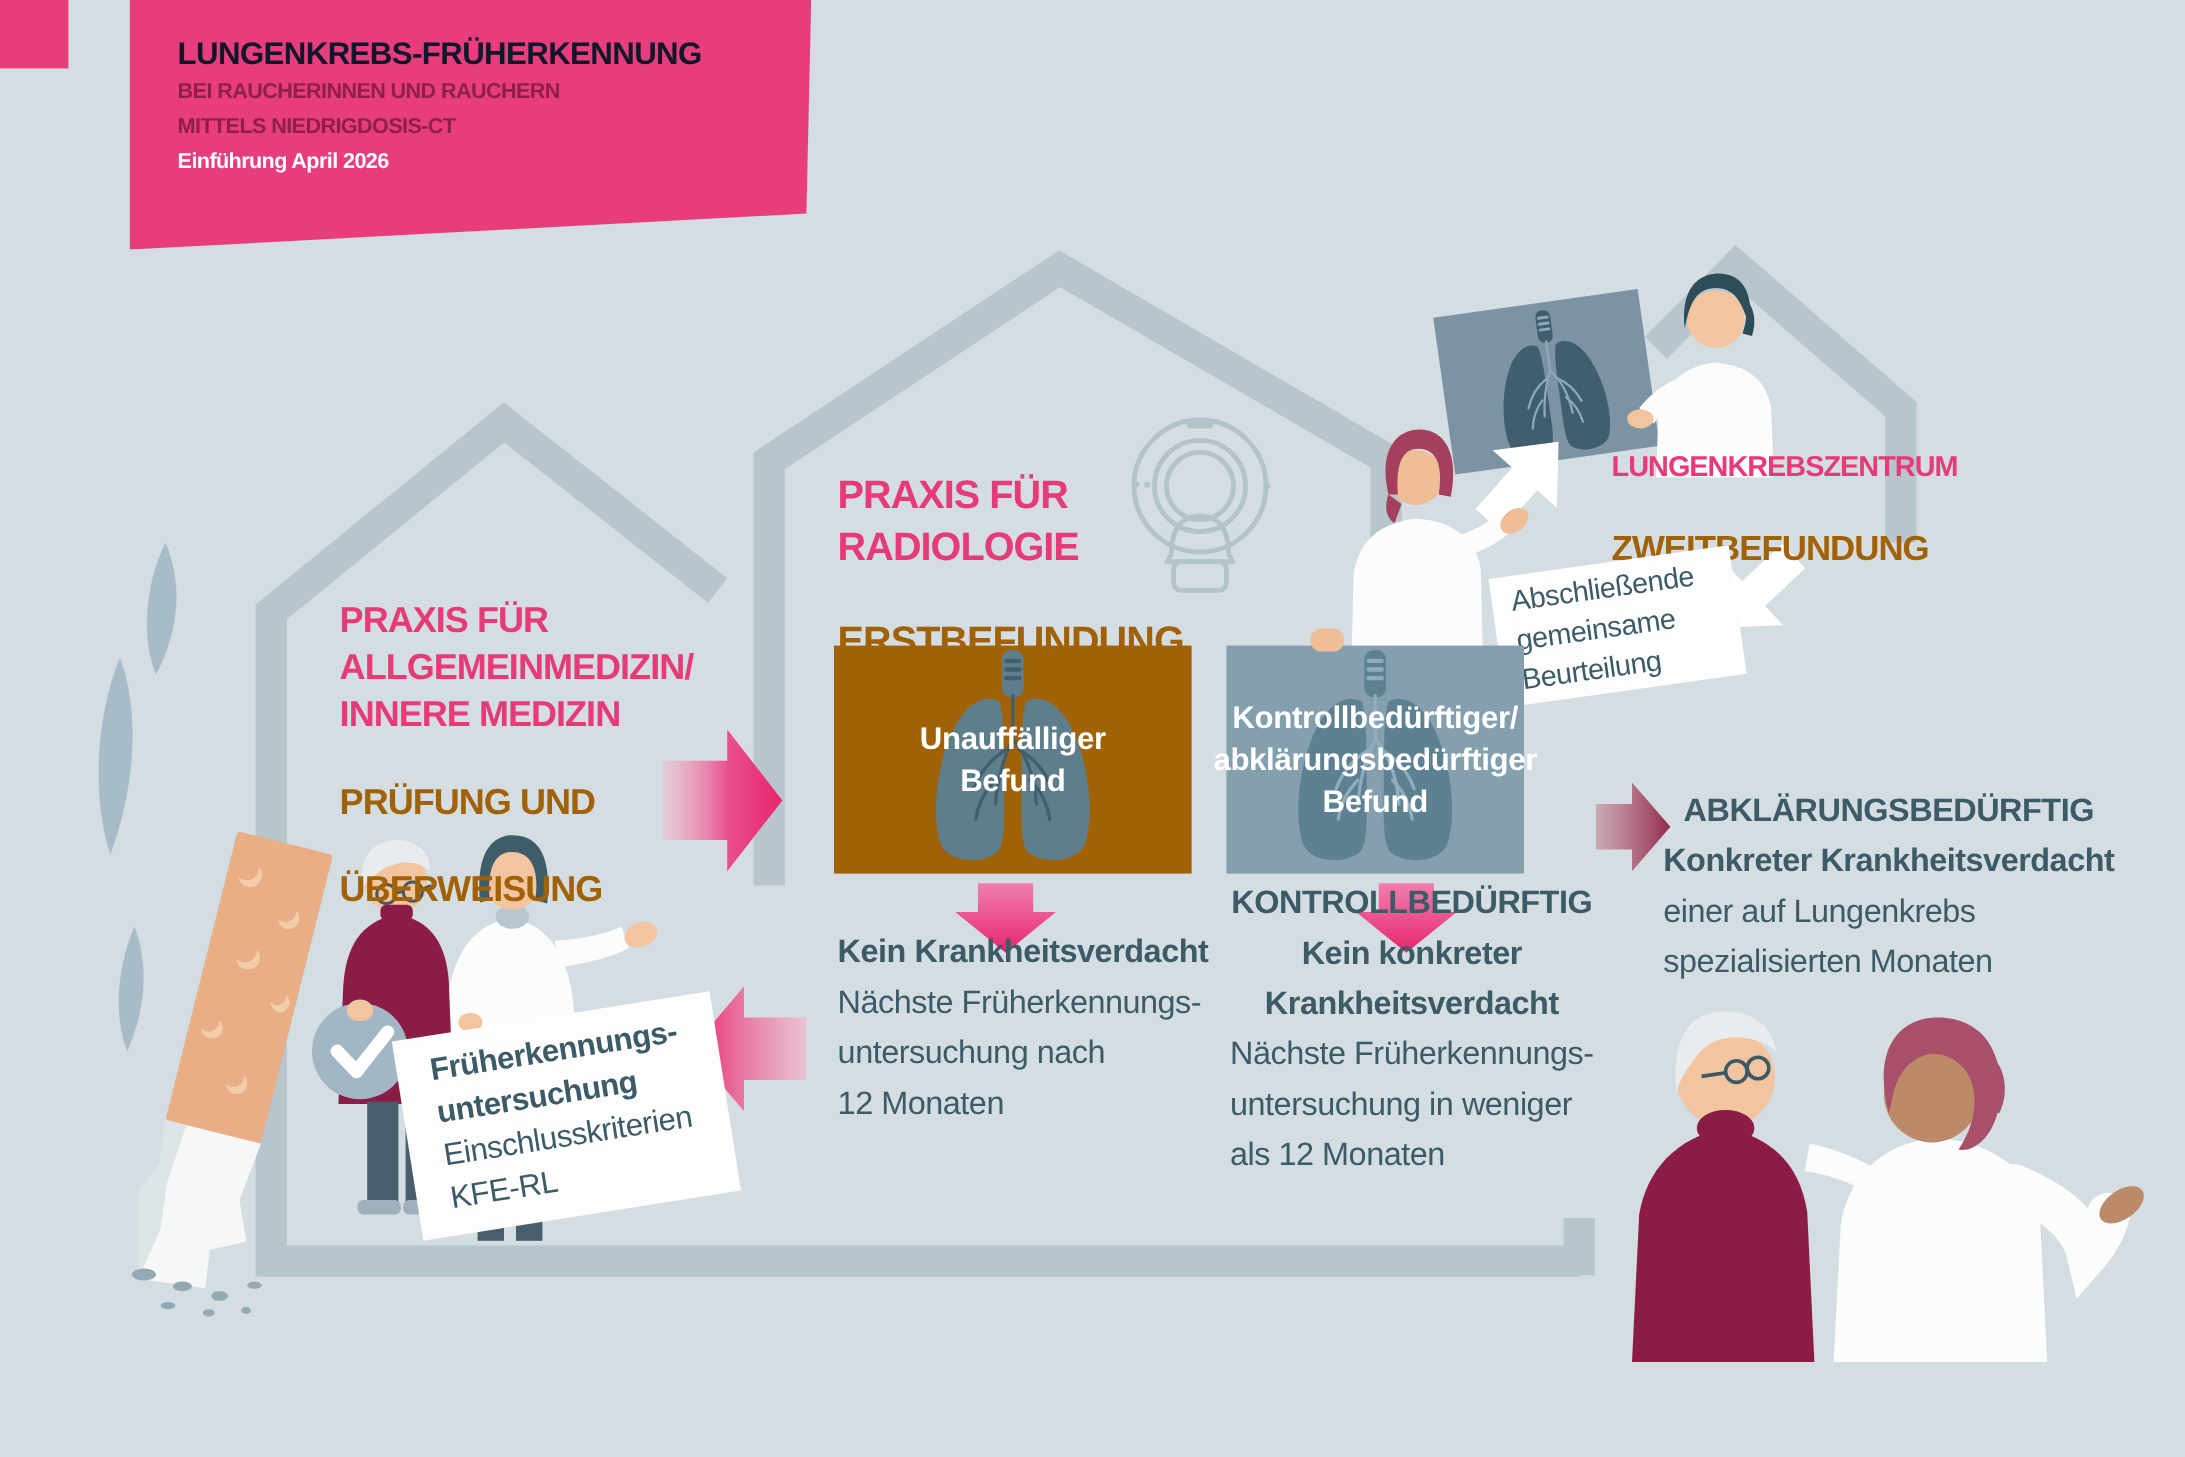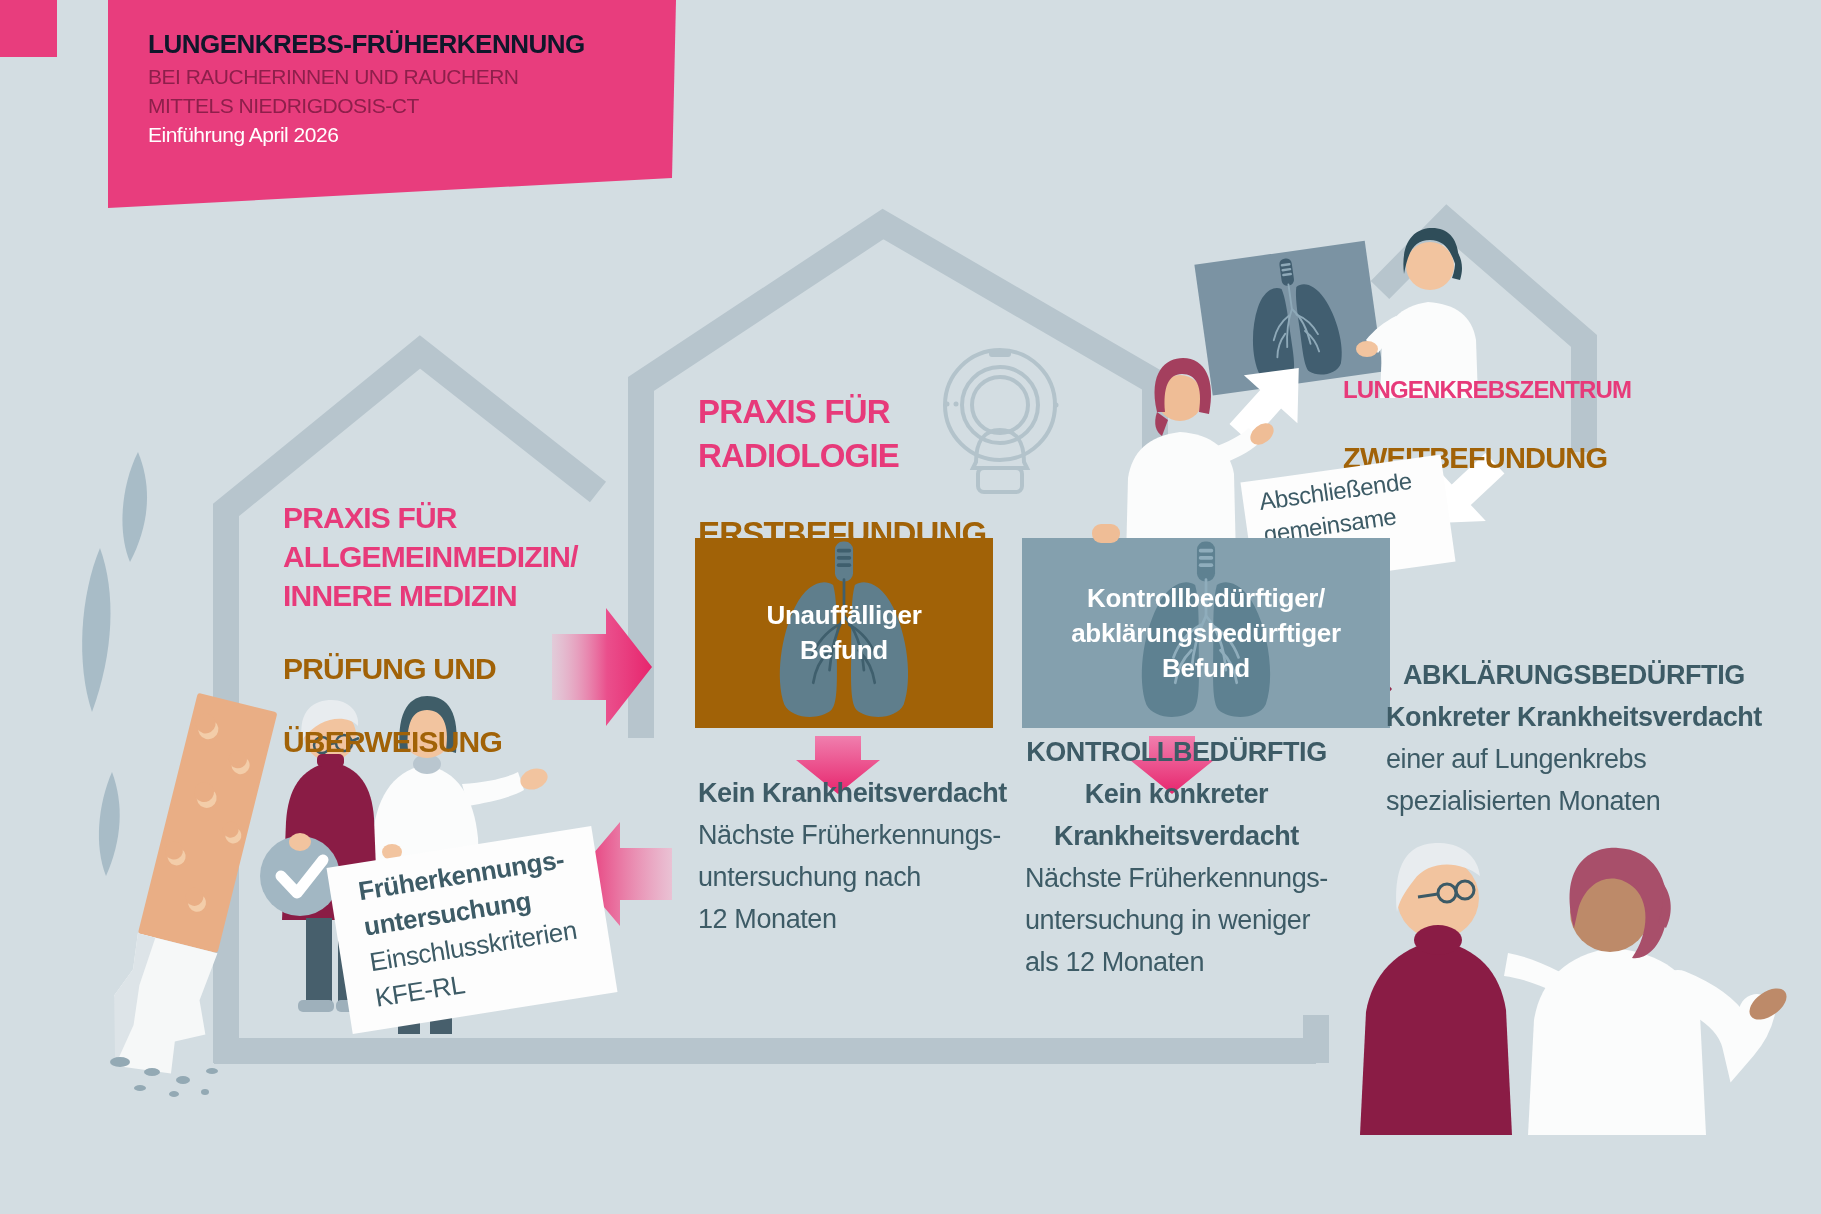--- a/index.html
+++ b/index.html
@@ -8,37 +8,37 @@
   .stage svg.bg{position:absolute;left:0;top:0;}
   .pink{color:#e73a7a;}
   .slate{color:#a16207;margin-top:34px;}
   .white{color:#ffffff;}
   .b{font-weight:700;}
   
   .banner{position:absolute;left:0;top:0;width:700px;height:215px;background:#e83d7d;
           clip-path:polygon(108px 0,676px 0,672px 178px,108px 208px);}
   .banner-text{position:absolute;left:148px;top:26px;letter-spacing:-0.5px;}
   .banner-title{font-size:26px;font-weight:700;color:#0f172a;line-height:36px;}
-  .banner-sub{font-size:21px;font-weight:400;color:#8e1f4b;line-height:29px;}
+  .banner-sub{font-size:18px;font-weight:700;color:#8e1f4b;line-height:29px;}
   .banner-sub.white{color:#ffffff;}
   .corner-square{position:absolute;left:0;top:0;width:57px;height:57px;background:#e83d7d;}
   
   .station{position:absolute;letter-spacing:-0.8px;font-weight:700;}
   .gp-block{left:283px;top:498px;font-size:30px;line-height:39px;}
   .rad-block{left:698px;top:390px;font-size:33px;line-height:44px;}
   .center-block{left:1343px;top:374px;}
   .center-name{font-size:24px;line-height:32px;}
   .center-task{font-size:29px;line-height:36px;}
   
   .scanbox{position:absolute;top:538px;height:190px;display:flex;align-items:center;justify-content:center;}
   .scanbox .lungs-svg{position:absolute;left:0;top:0;width:100%;height:100%;}
   .scanbox .label{position:relative;color:#fff;font-weight:700;font-size:26px;line-height:35px;
                   text-align:center;letter-spacing:-0.3px;}
   .scan-normal{left:695px;width:298px;background:#a16207;}
-  .scan-abnormal{left:1022px;width:368px;background:#84a0ae;}
+  .scan-abnormal{left:1022px;width:248px;background:#84a0ae;}
   
   .outcome{position:absolute;font-size:27px;line-height:42px;color:#3d5b66;letter-spacing:-0.4px;}
   .outcome .h{font-weight:700;text-align:center;}
   .oc1{left:698px;top:772px;}
   .oc2{left:1025px;top:731px;}
   .oc3{left:1386px;top:654px;}
   
   .sign{position:absolute;left:338px;top:846px;width:268px;height:168px;background:#fdfdfd;
         transform:rotate(-9deg);transform-origin:50% 50%;padding:10px 0 0 28px;box-sizing:border-box;
         font-size:26px;line-height:36px;color:#3d5b66;letter-spacing:-0.4px;}

